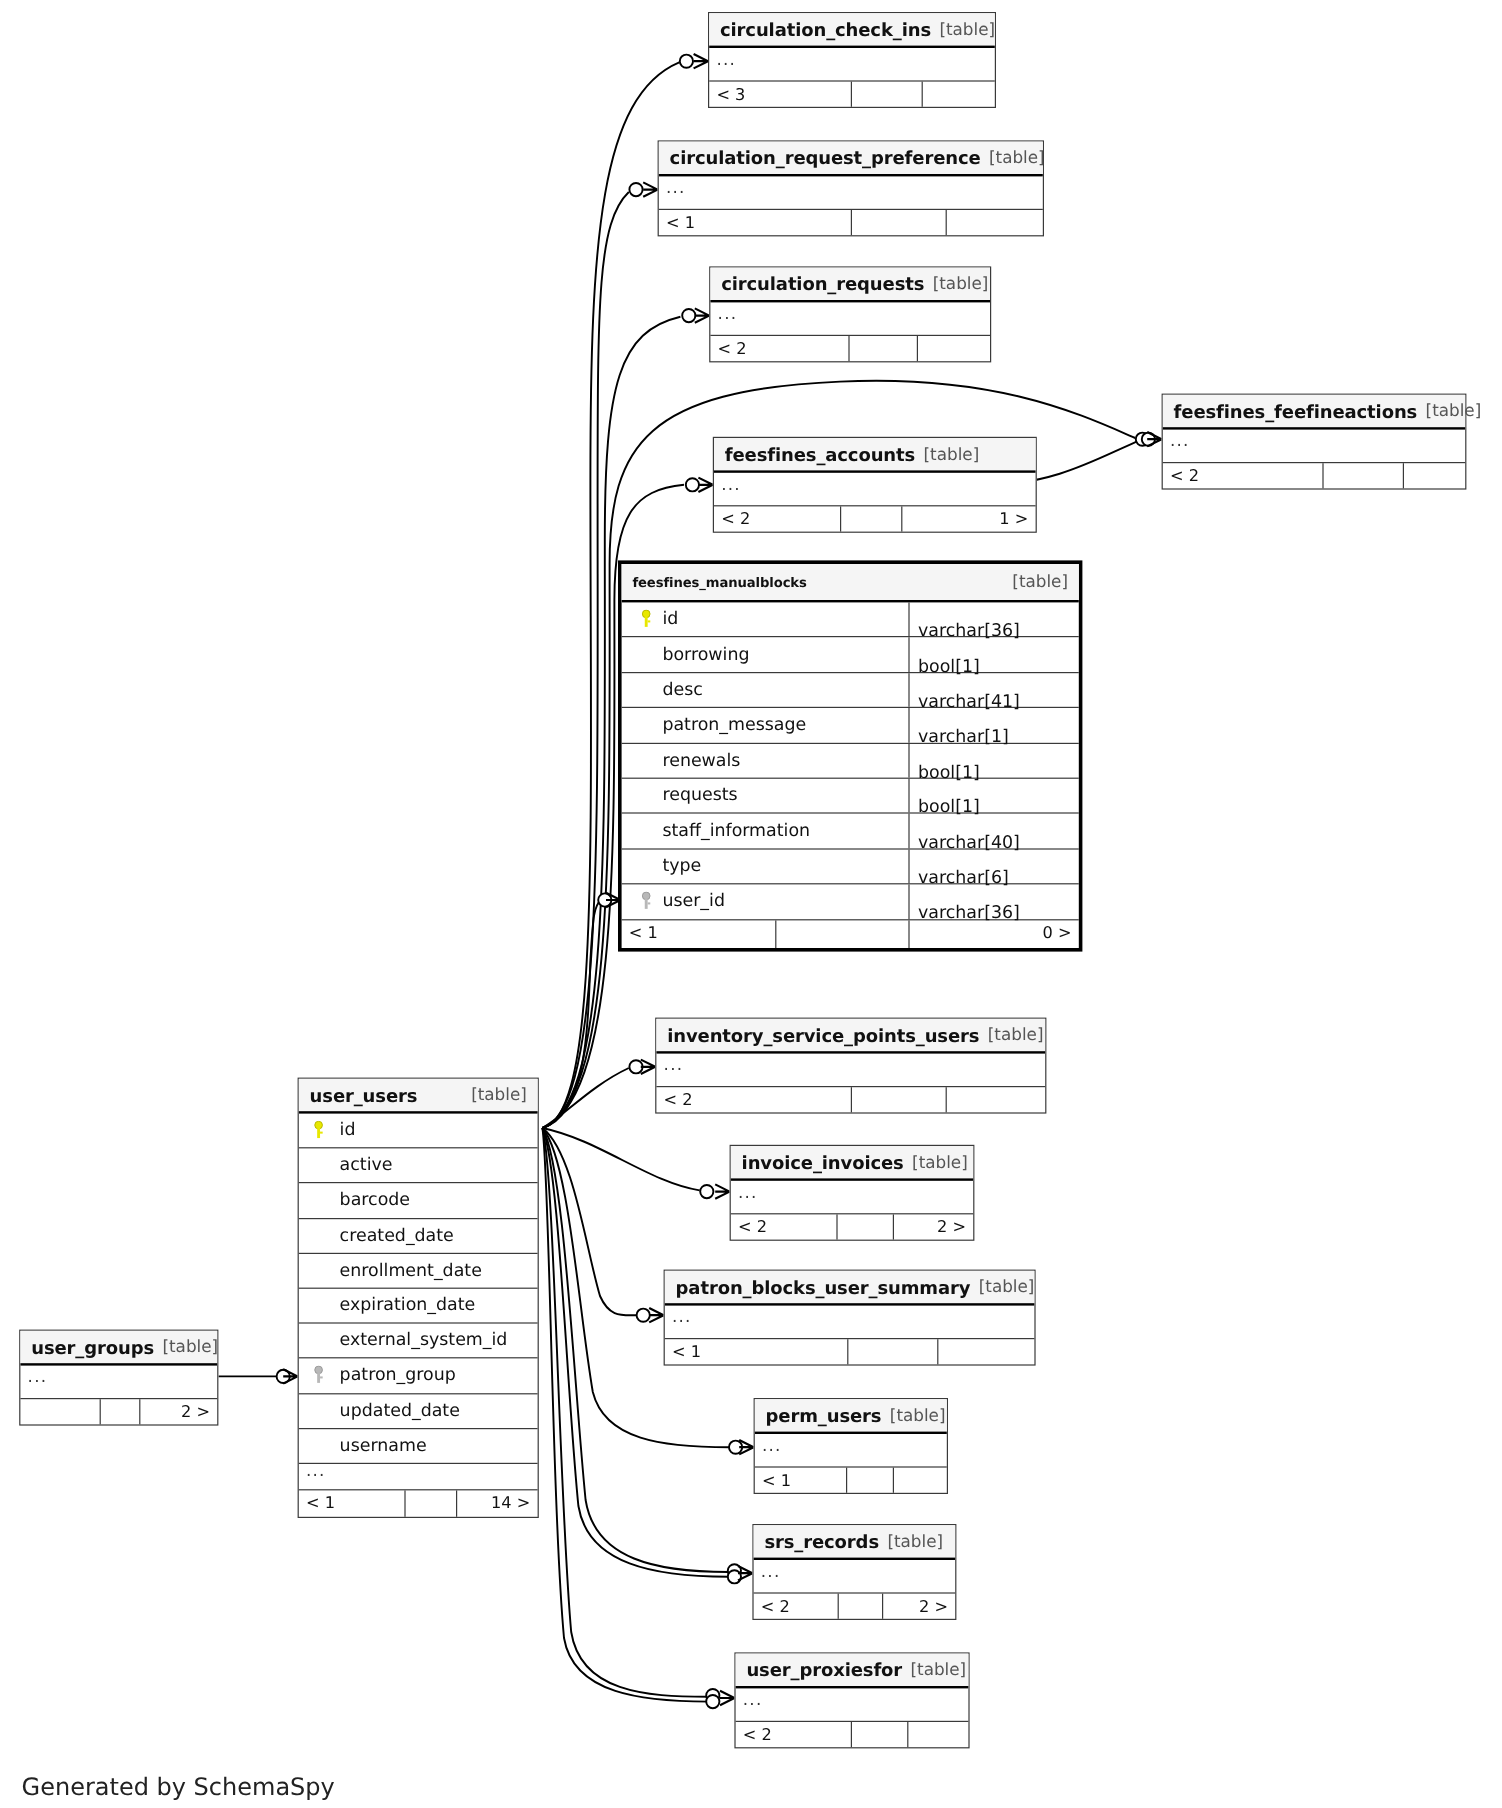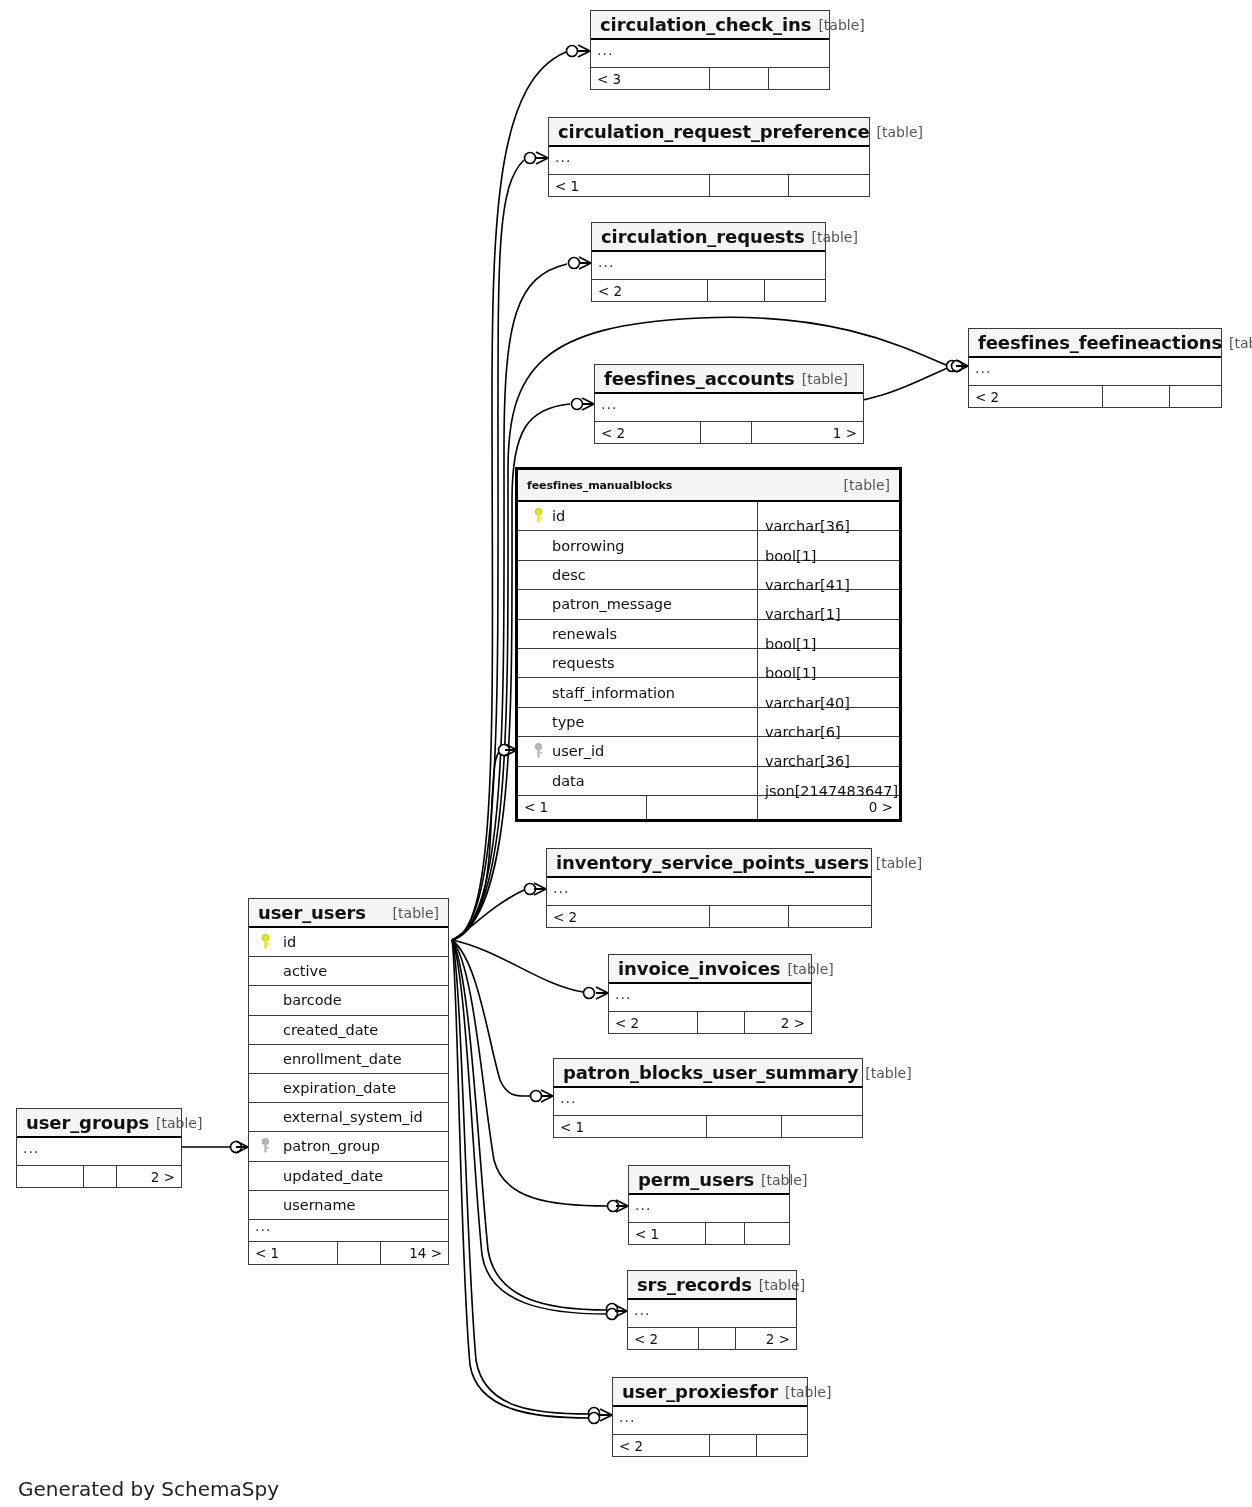--- a/index.html
+++ b/index.html
@@ -40,21 +40,21 @@
     border-bottom: 2px solid #000000;
     height: 29px;
     display: flex;
     align-items: center;
     padding: 0 9px;
     white-space: nowrap;
   }
   .tbl.focus .thead { height: 32px; }
   .tname {
     font-weight: bold;
-    font-size: 18px;
+    font-size: 15px;
     color: #111111;
     letter-spacing: -0.1px;
   }
   .ttag {
     font-size: 14px;
     color: #555555;
     margin-left: 7px;
   }
   .thead.spread { justify-content: space-between; }
   .thead.spread .ttag { margin-left: 0; }
@@ -383,27 +383,20 @@
               <circle cx="5.5" cy="3.6" r="3.2" fill="#b8b8b8" stroke="#9a9a9a" stroke-width="0.8"></circle>
               <rect x="4.3" y="5.8" width="2.4" height="8.6" fill="#b8b8b8"></rect>
               <rect x="6.7" y="9" width="2.2" height="1.7" fill="#b8b8b8"></rect>
             </svg>
         </span>
         <span>user_id</span>
       </div>
       <div class="col-type">varchar[36]</div>
     </div>
 
-    <div class="col-row">
-      <div class="col-name">
-        <span class="keyslot"></span>
-        <span>data</span>
-      </div>
-      <div class="col-type">json[2147483647]</div>
-    </div>
 
     <div class="frow" style="height:23px;">
       <div class="fcell l" style="flex:0 0 128px;">&lt; 1</div>
       <div class="fcell mid" style="flex:0 0 112px;"></div>
       <div class="fcell r" style="flex:1 1 auto;">0 &gt;</div>
     </div>
   </div>
 
   <div class="tbl" style="left:546px; top:848px; width:326px;">
     <div class="thead">

